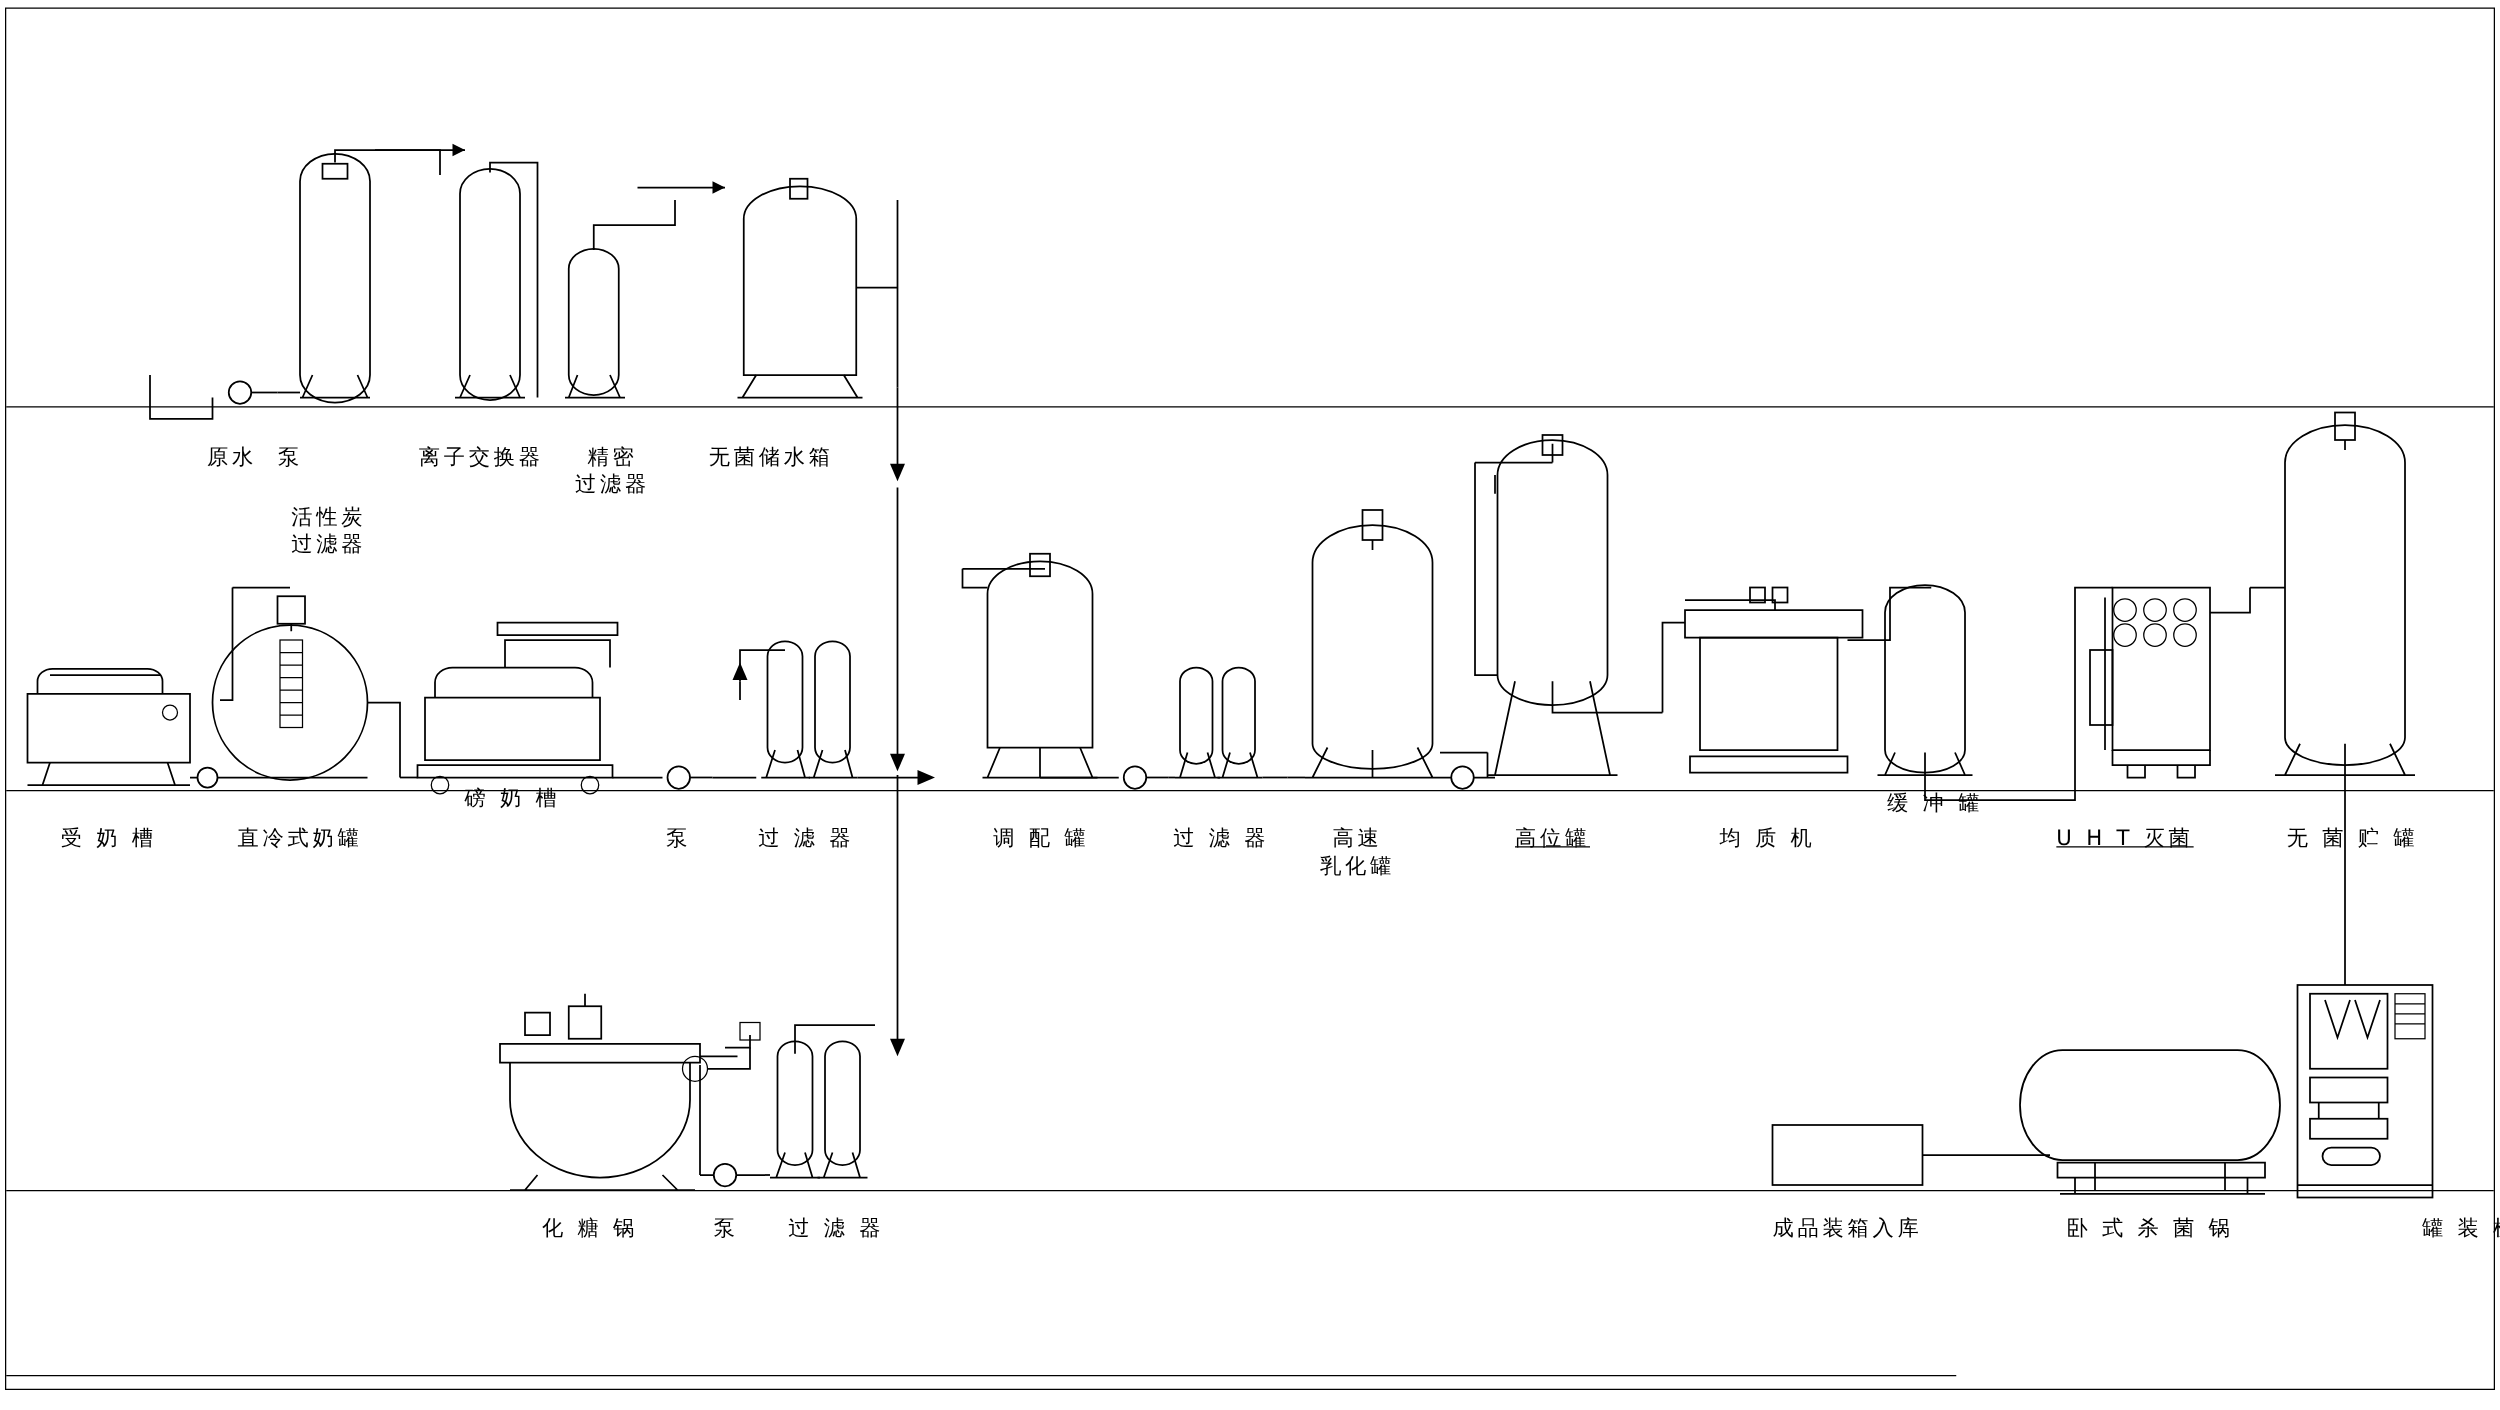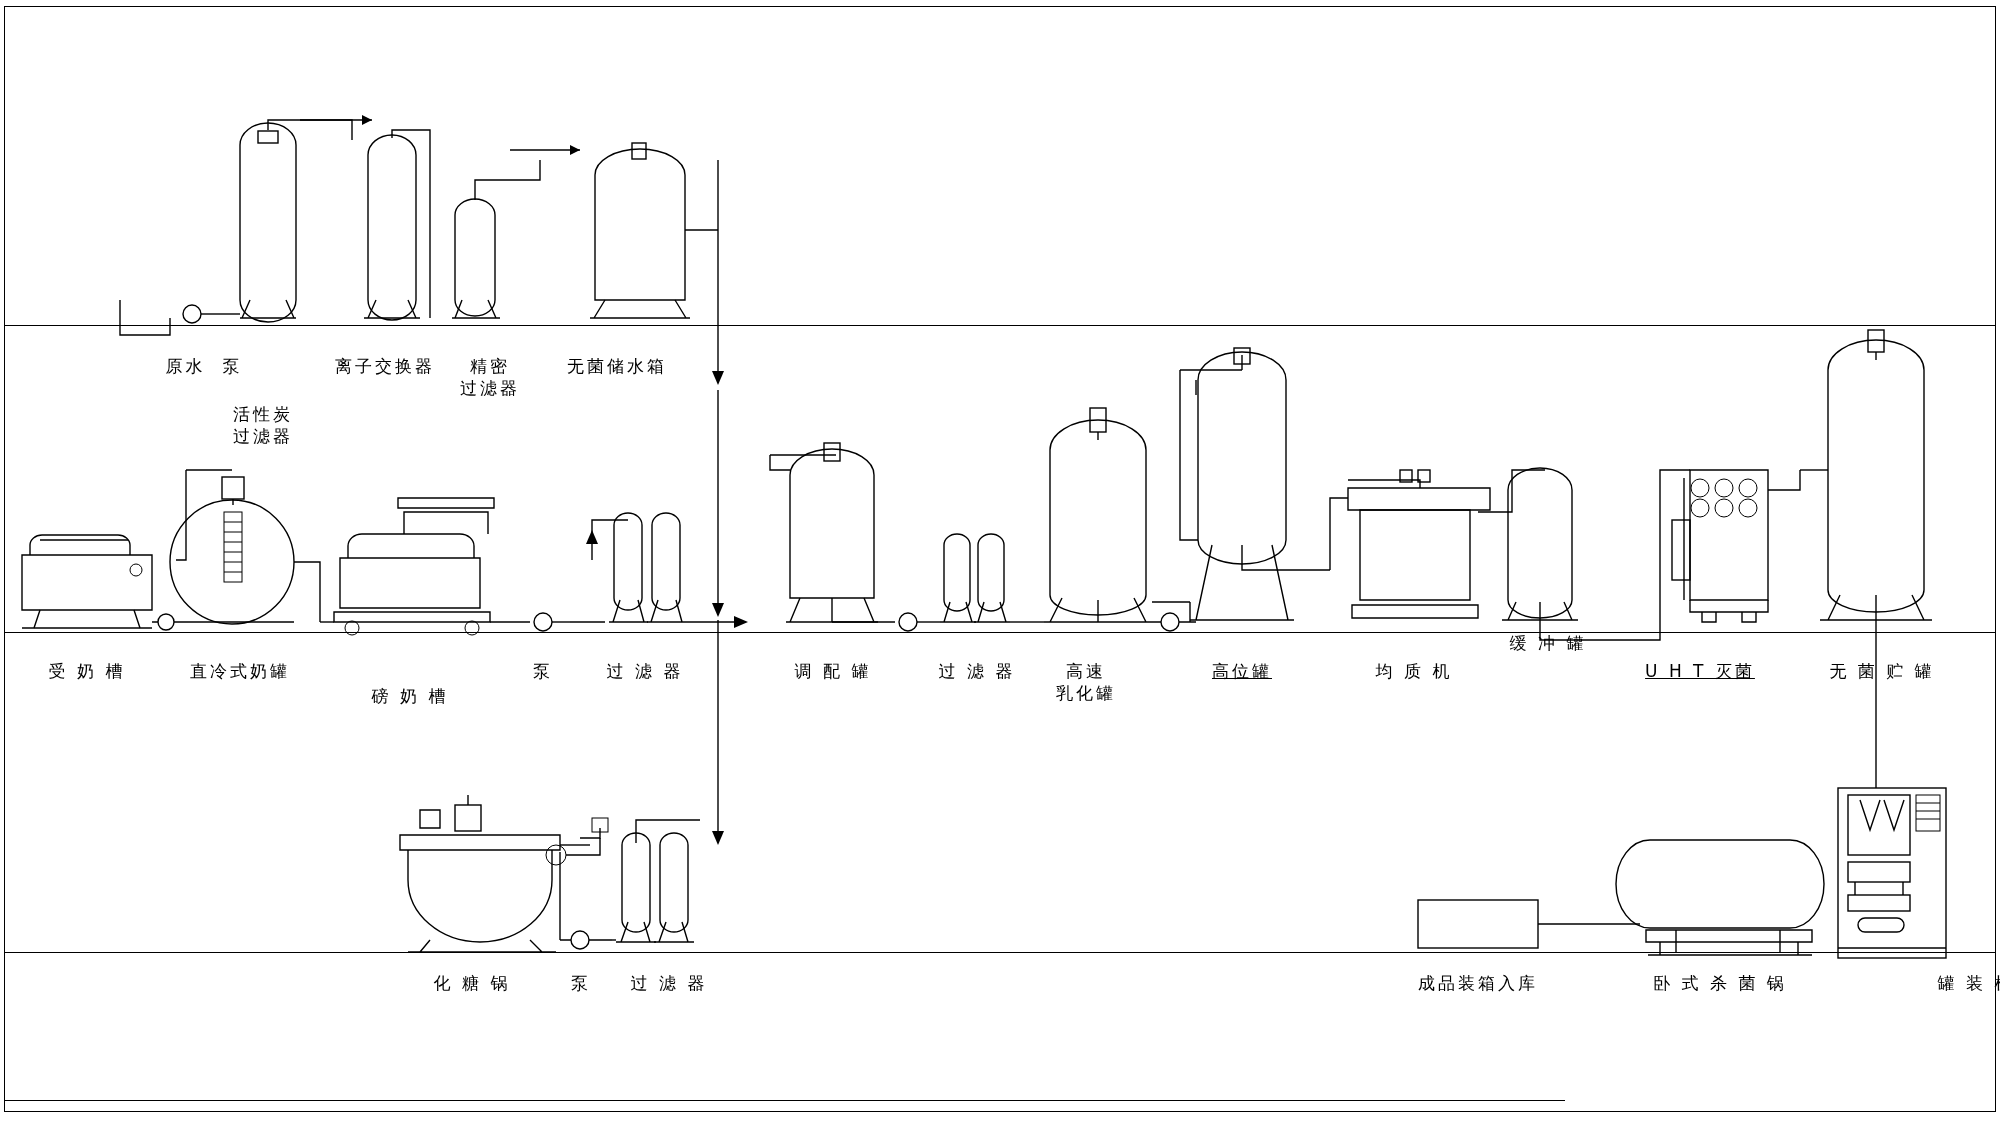--- a/index.html
+++ b/index.html
@@ -282,21 +282,21 @@
   <div class="lbl" style="left:144px; top:355px; width:120px;">原水  泵</div>
   <div class="lbl" style="left:208px; top:355px; width:110px;margin-top:48px;">活性炭
 过滤器</div>
   <div class="lbl" style="left:320px; top:355px; width:130px;">离子交换器</div>
   <div class="lbl" style="left:440px; top:355px; width:100px;">精密
 过滤器</div>
   <div class="lbl" style="left:552px; top:355px; width:130px;">无菌储水箱</div>
 
   <div class="lbl" style="left:22px; top:660px; width:130px;">受 奶 槽</div>
   <div class="lbl" style="left:170px; top:660px; width:140px;">直冷式奶罐</div>
-  <div class="lbl" style="left:340px; top:685px; width:140px;">磅 奶 槽</div>
+  <div class="lbl" style="left:340px; top:628px; width:140px;">磅 奶 槽</div>
   <div class="lbl" style="left:518px; top:660px; width:50px;">泵</div>
   <div class="lbl" style="left:590px; top:660px; width:110px;">过 滤 器</div>
   <div class="lbl" style="left:778px; top:660px; width:110px;">调 配 罐</div>
   <div class="lbl" style="left:922px; top:660px; width:110px;">过 滤 器</div>
   <div class="lbl" style="left:1033px; top:660px; width:106px;">高速
 乳化罐</div>
   <div class="lbl" style="left:1196px; top:660px; width:92px;text-decoration:underline;">高位罐</div>
   <div class="lbl" style="left:1356px; top:660px; width:116px;">均 质 机</div>
   <div class="lbl" style="left:1490px; top:632px; width:116px;">缓 冲 罐</div>
   <div class="lbl" style="left:1630px; top:660px; width:140px;text-decoration:underline;">U H T 灭菌</div>

